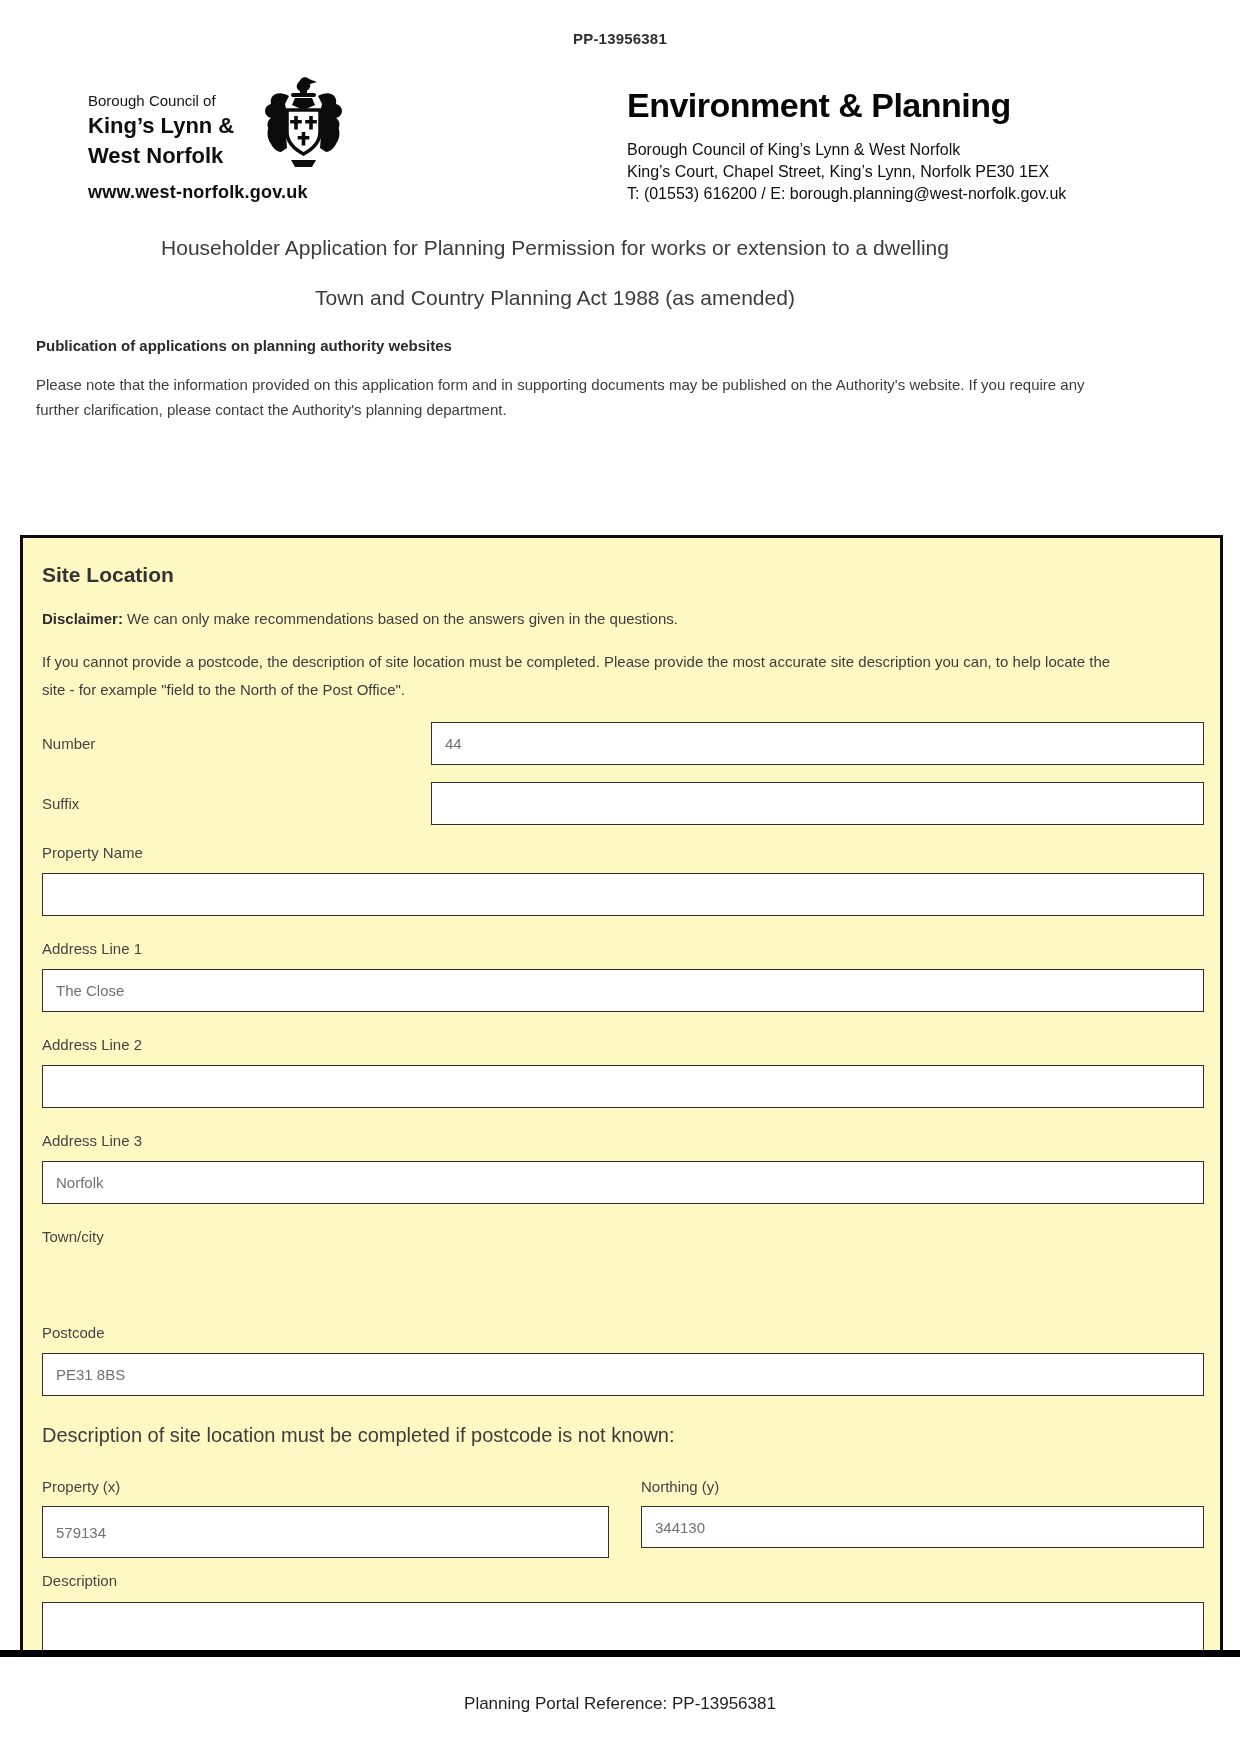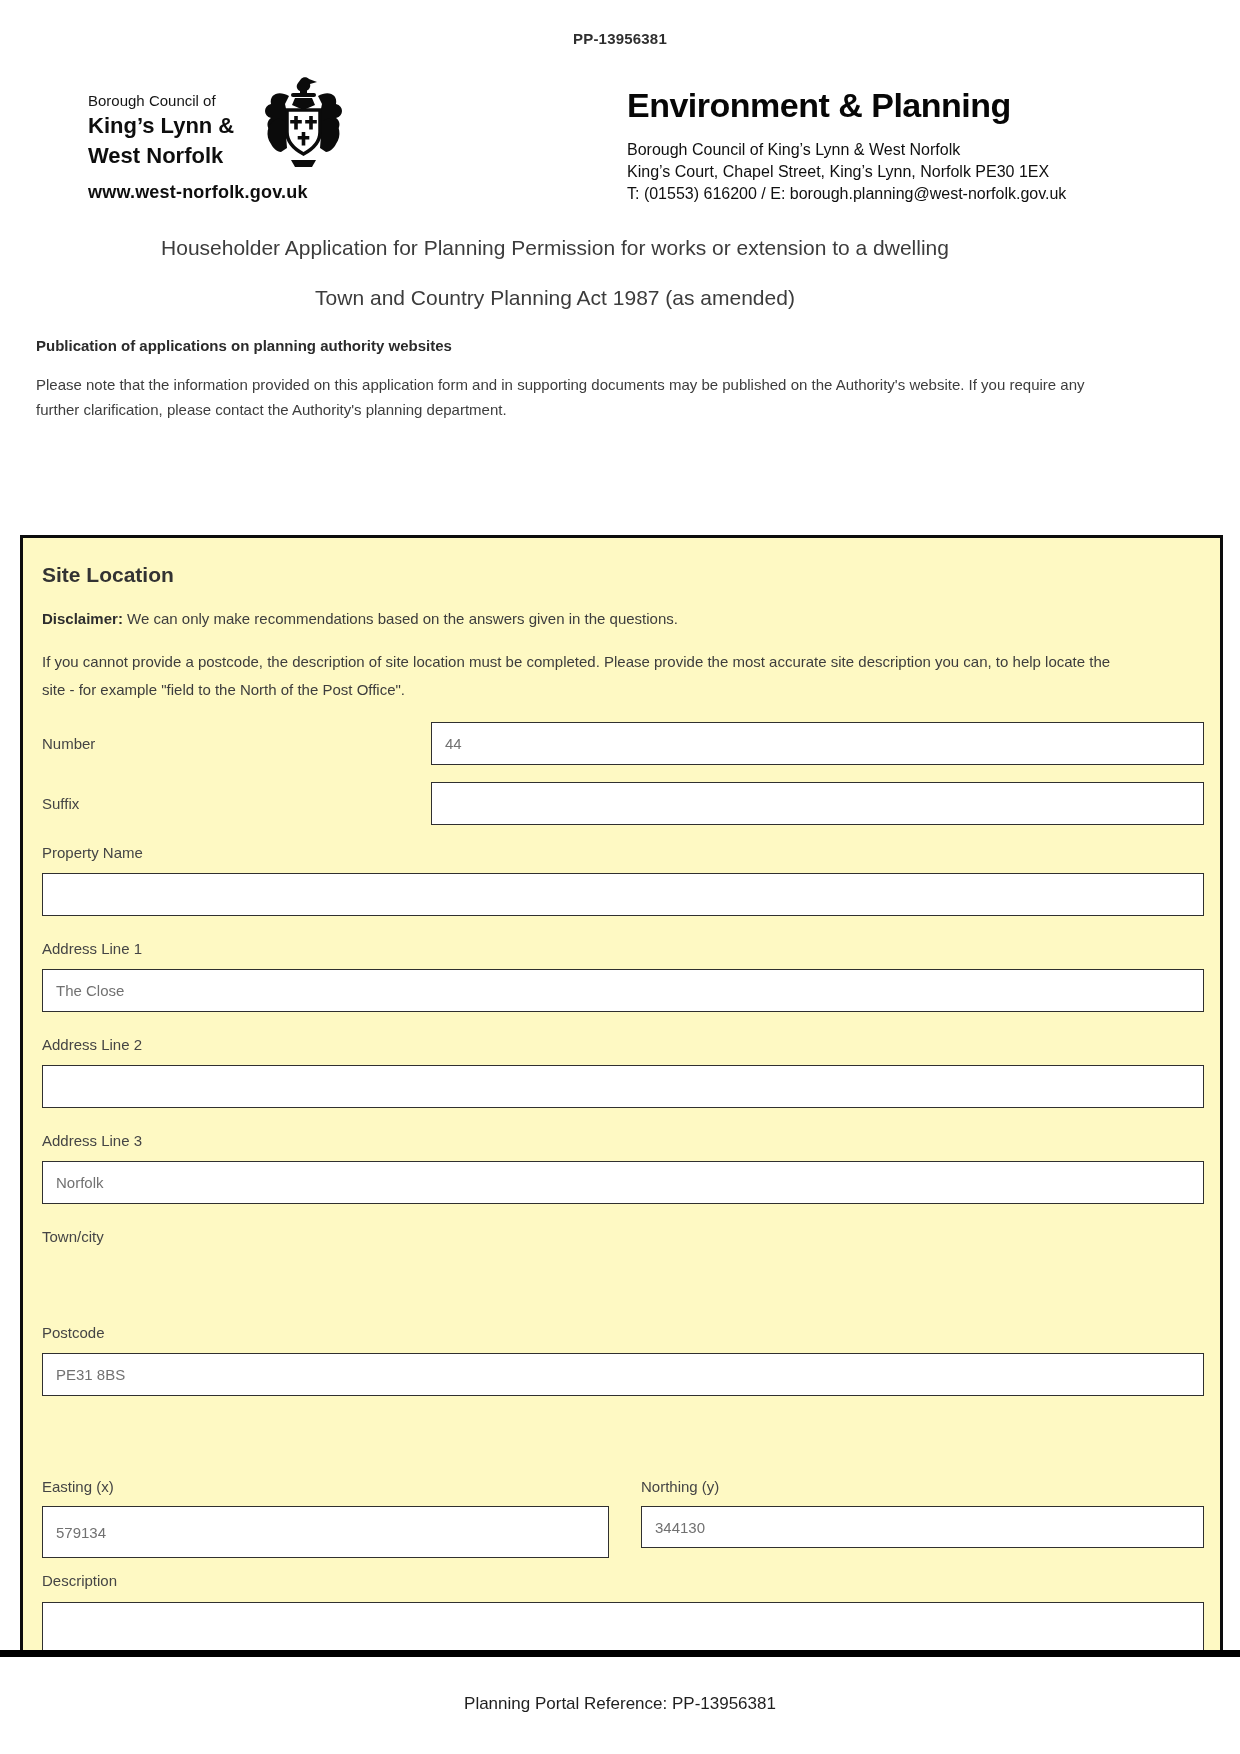--- a/index.html
+++ b/index.html
@@ -88,21 +88,21 @@
   <div class="dept">
     <div class="title">Environment &amp; Planning</div>
     <div class="addr">
       <div class="b">Borough Council of King’s Lynn &amp; West Norfolk</div>
       <div>King’s Court, Chapel Street, King’s Lynn, Norfolk PE30 1EX</div>
       <div>T: (01553) 616200 / E: borough.planning@west-norfolk.gov.uk</div>
     </div>
   </div>
 
   <div class="main-title">Householder Application for Planning Permission for works or extension to a dwelling</div>
-  <div class="sub-title">Town and Country Planning Act 1987 (as amended)</div>
+  <div class="sub-title">Town and Country Planning Act 1988 (as amended)</div>
 
   <div class="pub-heading">Publication of applications on planning authority websites</div>
   <div class="pub-text">Please note that the information provided on this application form and in supporting documents may be published on the Authority's website. If you require any further clarification, please contact the Authority's planning department.</div>
 
   <div class="panel">
     <div class="panel-h1">Site Location</div>
 
     <div class="disclaimer">
       <span class="b">Disclaimer:</span>
       <span>We can only make recommendations based on the answers given in the questions.</span>
@@ -126,22 +126,23 @@
     <input class="f-input" style="left: 19px; top: 527px; width: 1162px;" type="text" value="">
 
     <div class="f-label" style="left:19px; top:594px;">Address Line 3</div>
     <input class="f-input" style="left: 19px; top: 623px; width: 1162px;" type="text" value="Norfolk">
 
     <div class="f-label" style="left:19px; top:690px;">Town/city</div>
 
     <div class="f-label" style="left:19px; top:786px;">Postcode</div>
     <input class="f-input" style="left: 19px; top: 815px; width: 1162px;" type="text" value="PE31 8BS">
 
+    <div class="sec-heading">Description of site location must be completed if postcode is not known:</div>
 
-    <div class="f-label" style="left:19px; top:940px;">Easting (x)</div>
+    <div class="f-label" style="left:19px; top:940px;">Property (x)</div>
     <div class="f-label" style="left:618px; top:940px;">Northing (y)</div>
     <input class="f-input" style="left: 19px; top: 968px; width: 567px; height: 52px;" type="text" value="579134">
     <input class="f-input" style="left: 618px; top: 968px; width: 563px; height: 42px;" type="text" value="344130">
 
     <div class="f-label" style="left:19px; top:1034px;">Description</div>
     <input class="f-input" style="left: 19px; top: 1064px; width: 1162px; height: 51px; border-bottom: none;" type="text" value="">
   </div>
 
   <div class="page-bar"></div>
 

